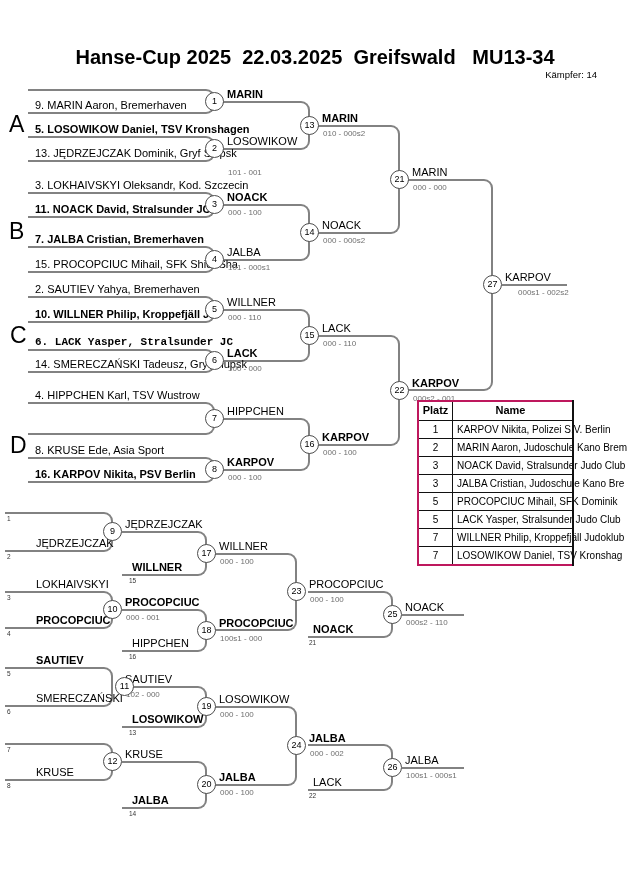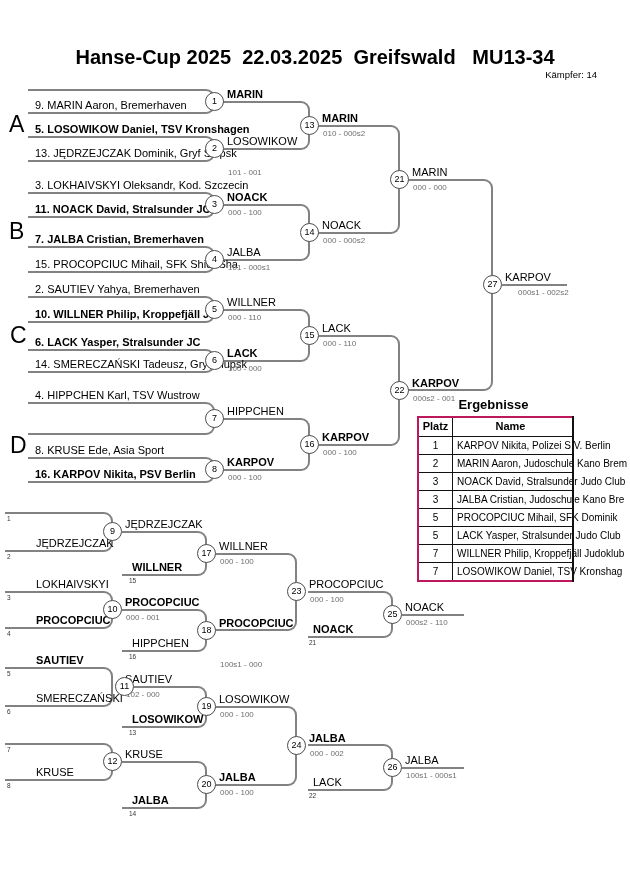--- a/index.html
+++ b/index.html
@@ -46,21 +46,21 @@
     <div class="section" style="left: 10px; top: 432px;">D</div>
     <div class="slot" style="left: 35px; top: 99px;">9. MARIN Aaron, Bremerhaven</div>
     <div class="slot b" style="left: 35px; top: 123px;">5. LOSOWIKOW Daniel, TSV Kronshagen</div>
     <div class="slot" style="left: 35px; top: 147px;">13. JĘDRZEJCZAK Dominik, Gryf Słupsk</div>
     <div class="slot" style="left: 35px; top: 179px;">3. LOKHAIVSKYI Oleksandr, Kod. Szczecin</div>
     <div class="slot b" style="left: 35px; top: 203px;">11. NOACK David, Stralsunder JC</div>
     <div class="slot b" style="left: 35px; top: 233px;">7. JALBA Cristian, Bremerhaven</div>
     <div class="slot" style="left: 35px; top: 258px;">15. PROCOPCIUC Mihail, SFK ShidoSha</div>
     <div class="slot" style="left: 35px; top: 283px;">2. SAUTIEV Yahya, Bremerhaven</div>
     <div class="slot b" style="left: 35px; top: 308px;">10. WILLNER Philip, Kroppefjäll JK</div>
-    <div class="slot b" style="left: 35px; top: 336px;">6. LACK Yasper, Stralsunder JC</div>
+    <div class="slot b" style="left: 35px; top: 336px; font-family: Liberation Mono, monospace;">6. LACK Yasper, Stralsunder JC</div>
     <div class="slot" style="left: 35px; top: 358px;">14. SMERECZAŃSKI Tadeusz, Gryf Słupsk</div>
     <div class="slot" style="left: 35px; top: 389px;">4. HIPPCHEN Karl, TSV Wustrow</div>
     <div class="slot" style="left: 35px; top: 444px;">8. KRUSE Ede, Asia Sport</div>
     <div class="slot b" style="left: 35px; top: 468px;">16. KARPOV Nikita, PSV Berlin</div>
     <div class="num" style="left: 7px; top: 515px;">1</div>
     <div class="slot" style="left: 36px; top: 537px;">JĘDRZEJCZAK</div>
     <div class="num" style="left: 7px; top: 553px;">2</div>
     <div class="slot" style="left: 36px; top: 578px;">LOKHAIVSKYI</div>
     <div class="num" style="left: 7px; top: 594px;">3</div>
     <div class="slot b" style="left: 36px; top: 614px;">PROCOPCIUC</div>
@@ -156,21 +156,21 @@
     <div class="circle" style="left: 115px; top: 677px;">11</div>
     <div class="pair" style="left: 5px; top: 743px; width: 108px; height: 38px;"></div>
     <div class="winner" style="left: 125px; top: 748px;">KRUSE</div>
     <div class="circle" style="left: 103px; top: 752px;">12</div>
     <div class="pair" style="left: 122px; top: 531px; width: 85px; height: 45px;"></div>
     <div class="winner" style="left: 219px; top: 539.5px;">WILLNER</div>
     <div class="score" style="left: 220px; top: 556.5px;">000 - 100</div>
     <div class="circle" style="left: 197px; top: 543.5px;">17</div>
     <div class="pair" style="left: 122px; top: 609px; width: 85px; height: 43px;"></div>
     <div class="winner b" style="left: 219px; top: 616.5px;">PROCOPCIUC</div>
-    <div class="score" style="left: 220px; top: 633.5px; margin-top: 26px;">100s1 - 000</div>
+    <div class="score" style="left: 220px; top: 633.5px;">100s1 - 000</div>
     <div class="circle" style="left: 197px; top: 620.5px;">18</div>
     <div class="pair" style="left: 122px; top: 686px; width: 85px; height: 42px;"></div>
     <div class="winner" style="left: 219px; top: 693px;">LOSOWIKOW</div>
     <div class="score" style="left: 220px; top: 710px;">000 - 100</div>
     <div class="circle" style="left: 197px; top: 697px;">19</div>
     <div class="pair" style="left: 122px; top: 761px; width: 85px; height: 48px;"></div>
     <div class="winner b" style="left: 219px; top: 771px;">JALBA</div>
     <div class="score" style="left: 220px; top: 788px;">000 - 100</div>
     <div class="circle" style="left: 197px; top: 775px;">20</div>
     <div class="pair" style="left: 207px; top: 553px; width: 90px; height: 78px;"></div>
@@ -187,21 +187,20 @@
     <div class="score" style="left: 406px; top: 617.5px;">000s2 - 110</div>
     <div class="circle" style="left: 383px; top: 604.5px;">25</div>
     <div class="pair" style="left: 308px; top: 744px; width: 85px; height: 47px;"></div>
     <div class="tail" style="left: 402px; top: 766.5px; width: 62px;"></div>
     <div class="winner" style="left: 405px; top: 753.5px;">JALBA</div>
     <div class="score" style="left: 406px; top: 770.5px;">100s1 - 000s1</div>
     <div class="circle" style="left: 383px; top: 757.5px;">26</div>
   </div>
 
 <div class="results">
-  <div class="res-title">Ergebnisse</div>
   <div class="res-table">
     <div class="res-row res-head">
       <div class="res-platz">Platz</div>
       <div class="res-name res-name-head">Name</div>
     </div>
     <div id="res-rows">
         <div class="res-row">
           <div class="res-platz">1</div>
           <div class="res-name">KARPOV Nikita, Polizei S.V. Berlin</div>
         </div>

